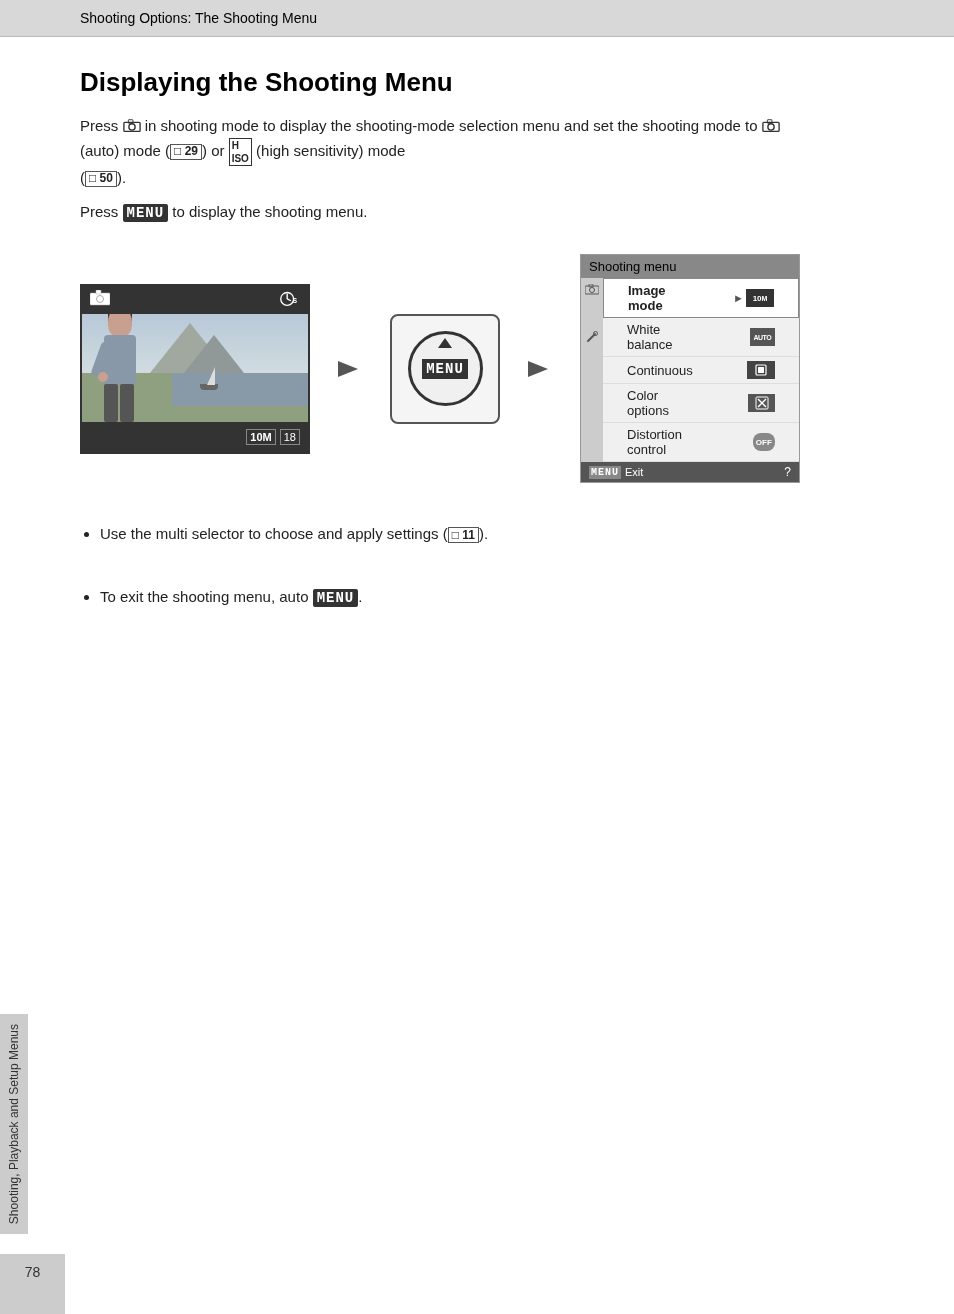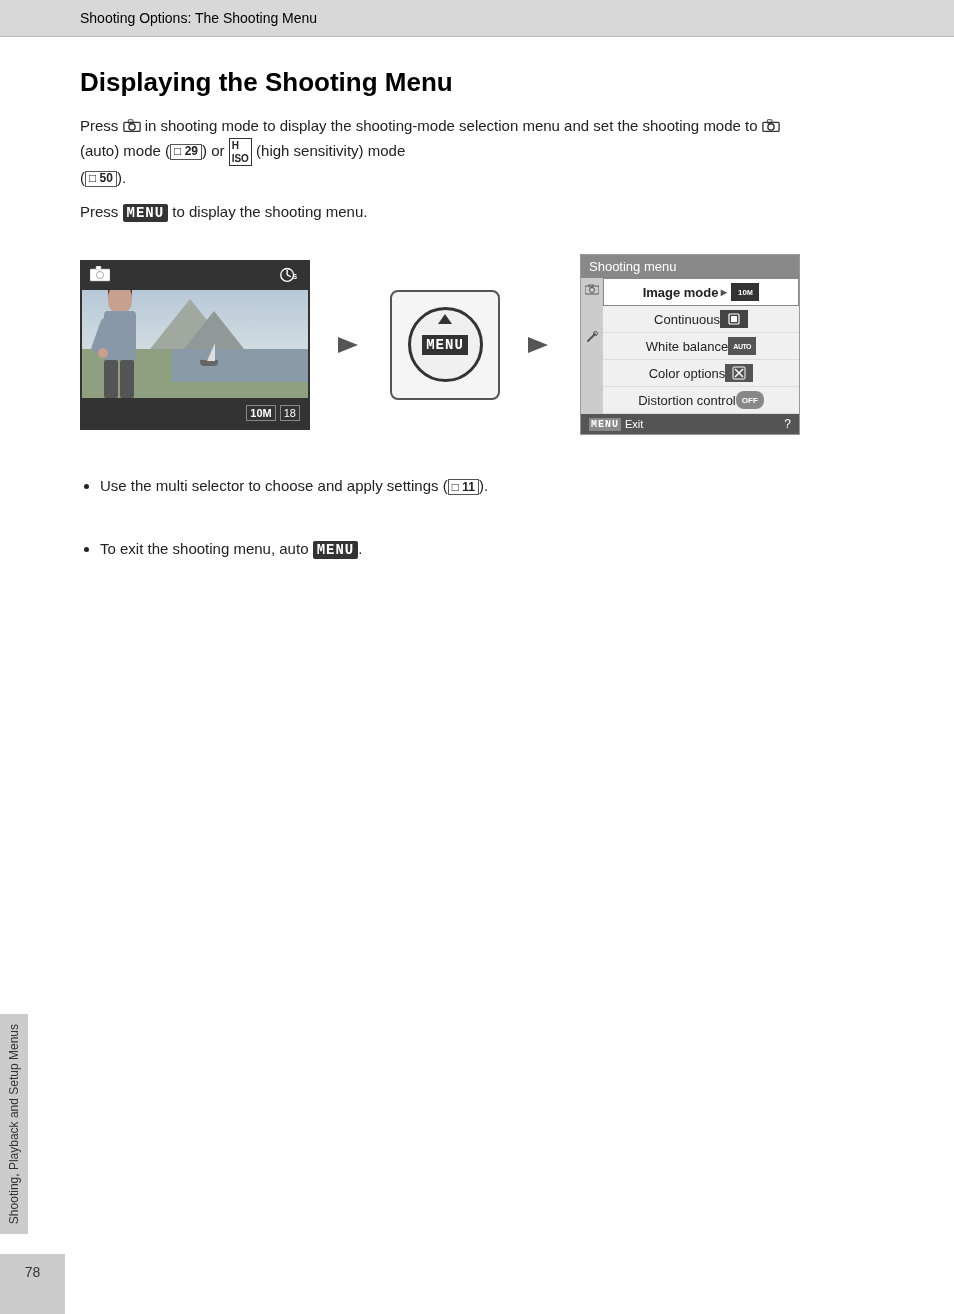--- a/index.html
+++ b/index.html
@@ -356,21 +356,21 @@
     .shooting-menu-box {
       width: 220px;
       border: 1px solid #999;
       background: #f0f0f0;
       flex-shrink: 0;
       font-size: 13px;
     }
 
     .sm-header {
       background: #888;
-      color: #ffffff;
+      color: #000000;
       padding: 4px 8px;
       font-size: 13px;
       font-weight: normal;
     }
 
     .sm-body {
       display: flex;
     }
 
     .sm-sidebar {
@@ -396,22 +396,23 @@
     .sm-items {
       flex: 1;
     }
 
     .sm-item {
       padding: 4px 24px;
       font-size: 13px;
       color: #222;
       display: flex;
       align-items: center;
-      justify-content: center;
+      justify-content: space-between;
       border-bottom: 1px solid #ddd;
+      gap: 48px;
     }
 
     .sm-item.selected {
       background: #fff;
       font-weight: bold;
       border: 1px solid #888;
     }
 
     .sm-item-right {
       width: 28px;
@@ -669,32 +670,32 @@
 
           <div class="sm-item selected">
             <span>Image mode</span>
             <span style="display:flex;align-items:center;gap:2px;">
               <span style="color:#555;font-size:11px;">►</span>
               <span class="sm-item-right" style="font-size:8px;font-weight:bold;">10<span style="font-size:7px;">M</span></span>
             </span>
           </div>
 
           <div class="sm-item">
+            <span>White balance</span>
+            <span class="sm-item-right auto" style="font-size:7px;font-weight:bold;letter-spacing:-0.5px;">AUTO</span>
+          </div>
+
+          <div class="sm-item">
             <span>Continuous</span>
             <span class="sm-item-right box-icon">
               <svg width="14" height="14" viewBox="0 0 14 14" fill="none">
                 <rect x="2" y="2" width="10" height="10" rx="1" stroke="#fff" stroke-width="1.2" fill="none"></rect>
                 <rect x="4" y="4" width="6" height="6" rx="0.5" fill="#fff"></rect>
               </svg>
             </span>
-          </div>
-
-          <div class="sm-item">
-            <span>White balance</span>
-            <span class="sm-item-right auto" style="font-size:7px;font-weight:bold;letter-spacing:-0.5px;">AUTO</span>
           </div>
 
           <div class="sm-item">
             <span>Color options</span>
             <span class="sm-item-right cross-icon">
               <svg width="14" height="14" viewBox="0 0 14 14" fill="none">
                 <rect x="1" y="1" width="12" height="12" rx="1" stroke="#fff" stroke-width="1" fill="none"></rect>
                 <line x1="3" y1="3" x2="11" y2="11" stroke="#fff" stroke-width="1.5"></line>
                 <line x1="11" y1="3" x2="3" y2="11" stroke="#fff" stroke-width="1.5"></line>
               </svg>

